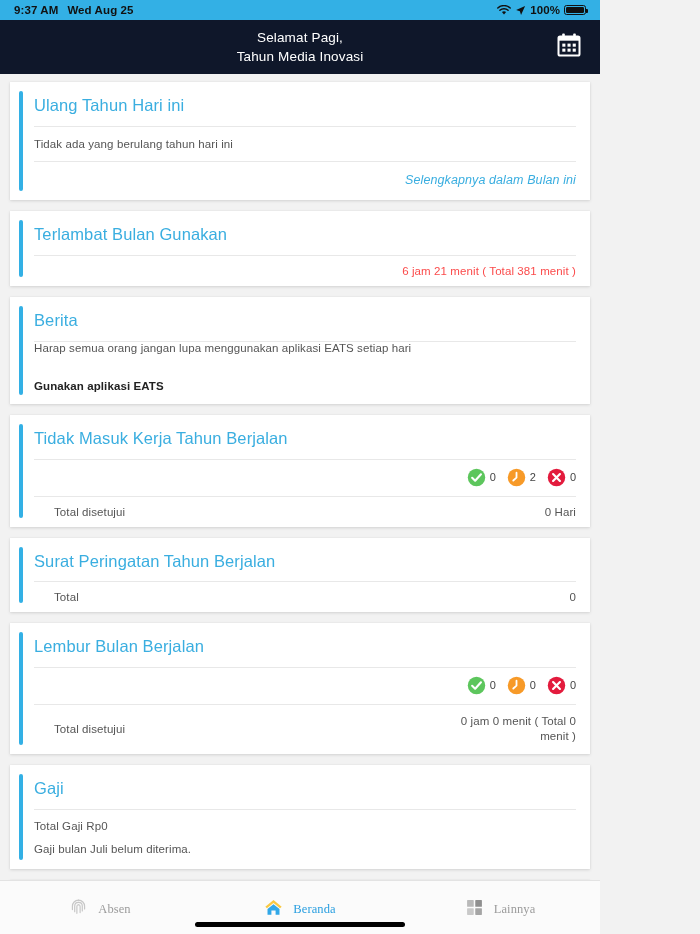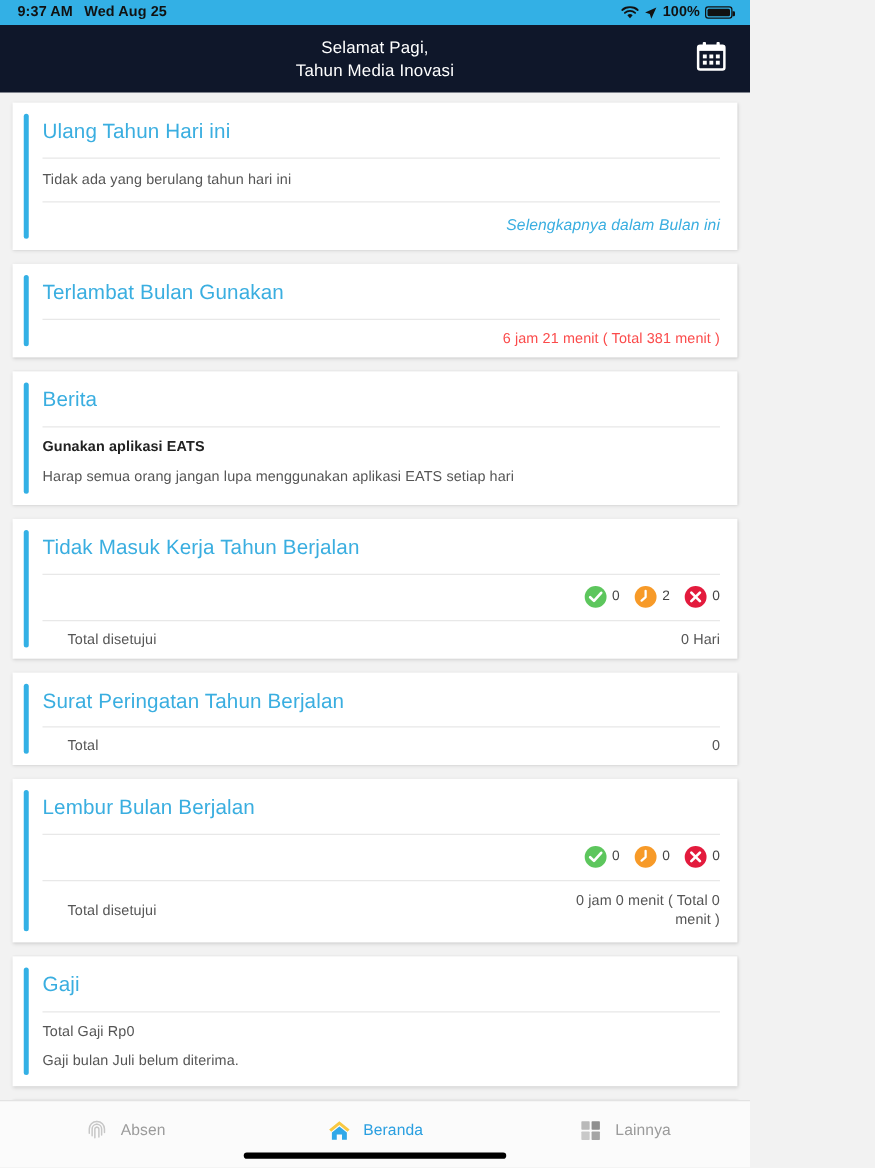--- a/index.html
+++ b/index.html
@@ -210,24 +210,25 @@
     background: #fbfbfb;
     border-top: 1px solid #e3e3e3;
     display: flex;
     align-items: flex-start;
     padding-top: 10px;
     position: relative;
   }
   .tab {
     flex: 1 1 0;
     display: flex;
-    align-items: center;
+    align-items: flex-end;
     justify-content: center;
     gap: 10px;
     height: 26px;
+    font-family: Liberation Serif, serif;
   }
   .tab .tab-label {
     font-size: 12.5px;
     color: #9b9b9b;
     letter-spacing: 0.1px;
   }
   .tab.active .tab-label { color: #2a9fe0; }
   .tab-ico { width: 19px; height: 19px; display: block; }
 
   .home-indicator {
@@ -314,22 +315,22 @@
           <span class="row-label"></span>
           <span class="row-value red">6 jam 21 menit ( Total 381 menit )</span>
         </div>
       </div>
     </div>
 
     <div class="card">
       <div class="card-inner">
         <div class="card-title">Berita</div>
         <div class="divider"></div>
+        <div class="body-text" style="padding-top:0;padding-bottom:16px;">Harap semua orang jangan lupa menggunakan aplikasi EATS setiap hari</div>
         <div class="body-text bold">Gunakan aplikasi EATS</div>
-        <div class="body-text" style="padding-top:0;padding-bottom:16px;">Harap semua orang jangan lupa menggunakan aplikasi EATS setiap hari</div>
       </div>
     </div>
 
     <div class="card">
       <div class="card-inner">
         <div class="card-title two-line" style="max-width:260px;">Tidak Masuk Kerja Tahun Berjalan</div>
         <div class="divider"></div>
         <div class="stats-row">
           <span class="stat">
             <span class="badge">

